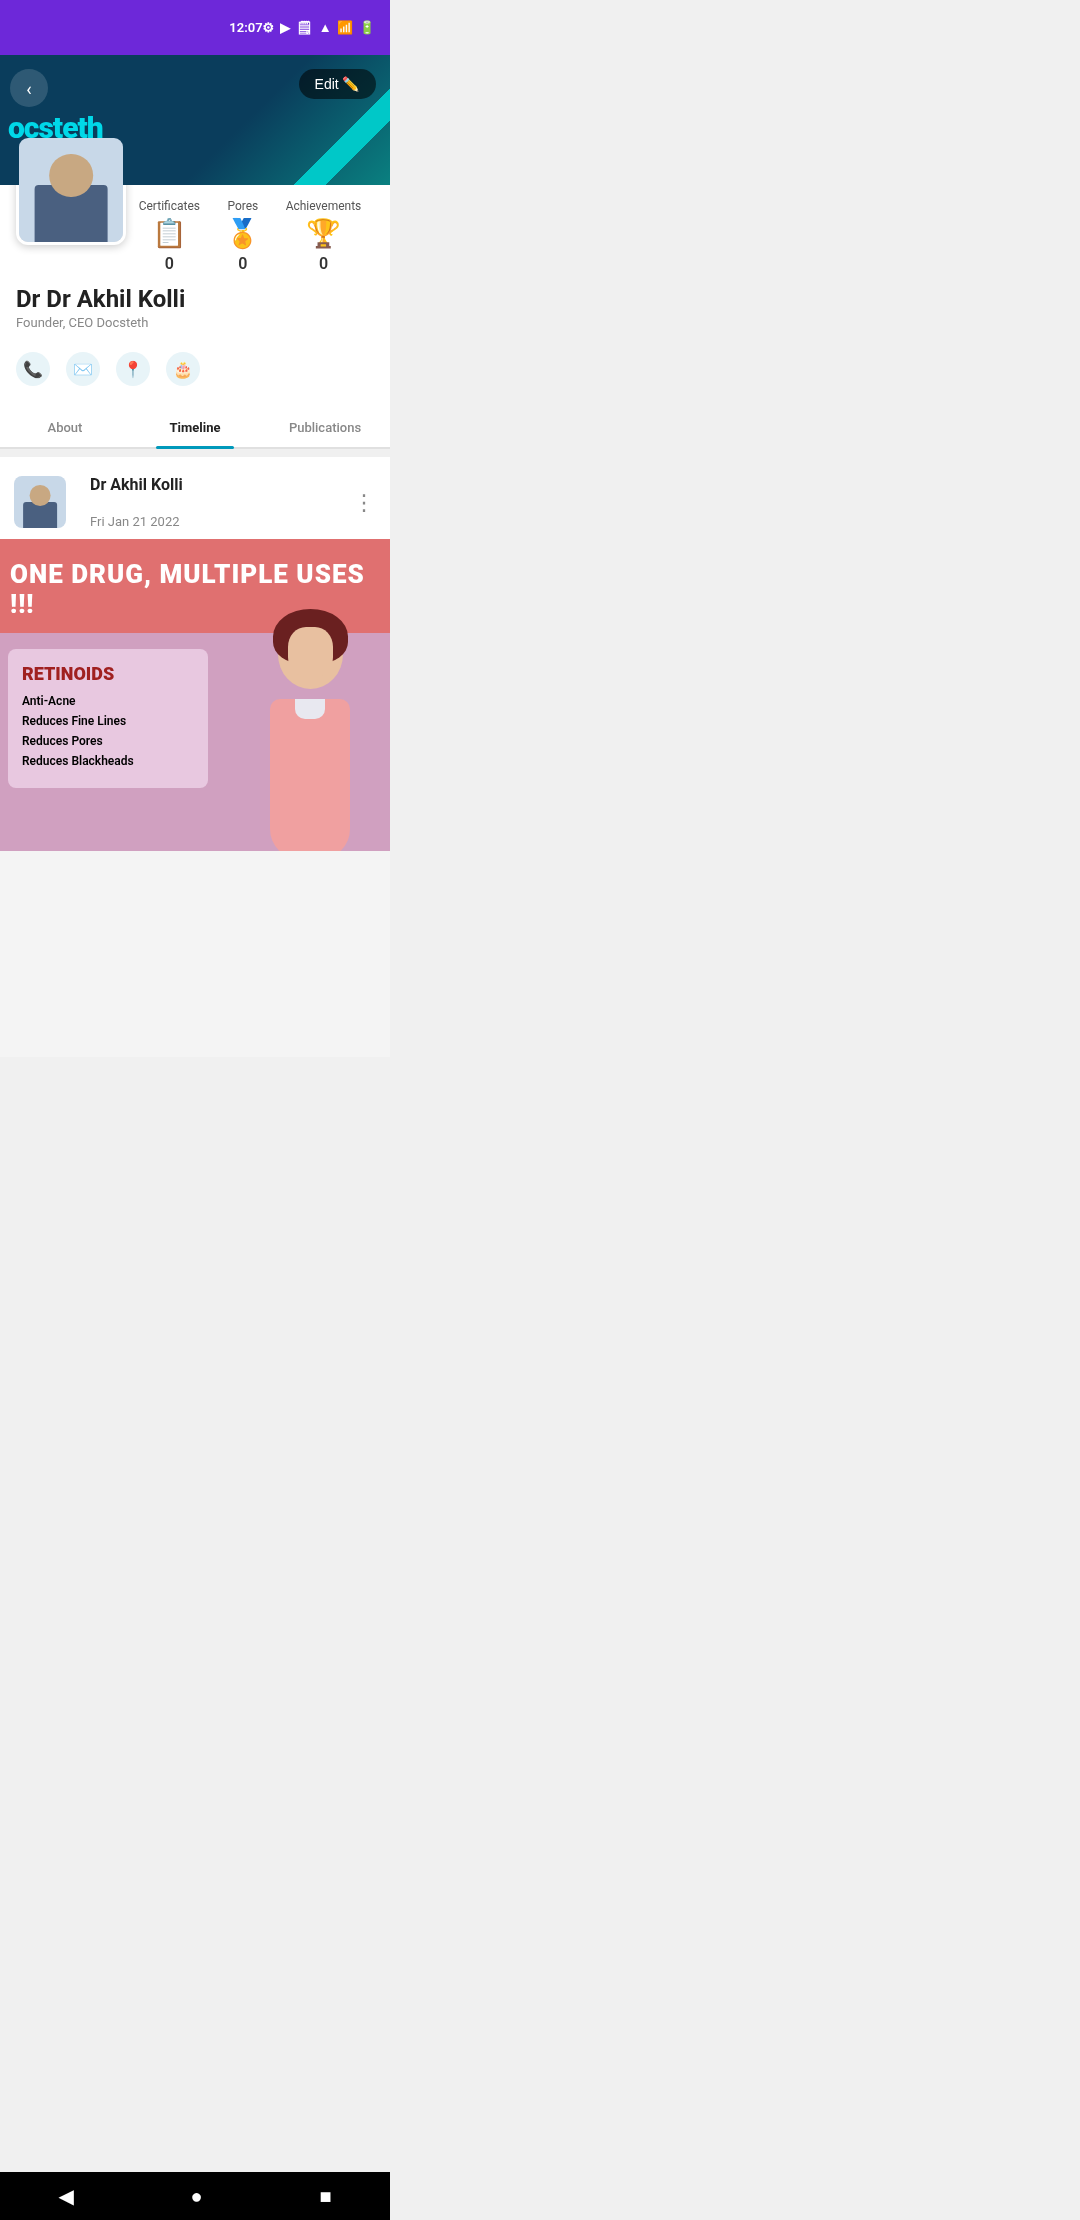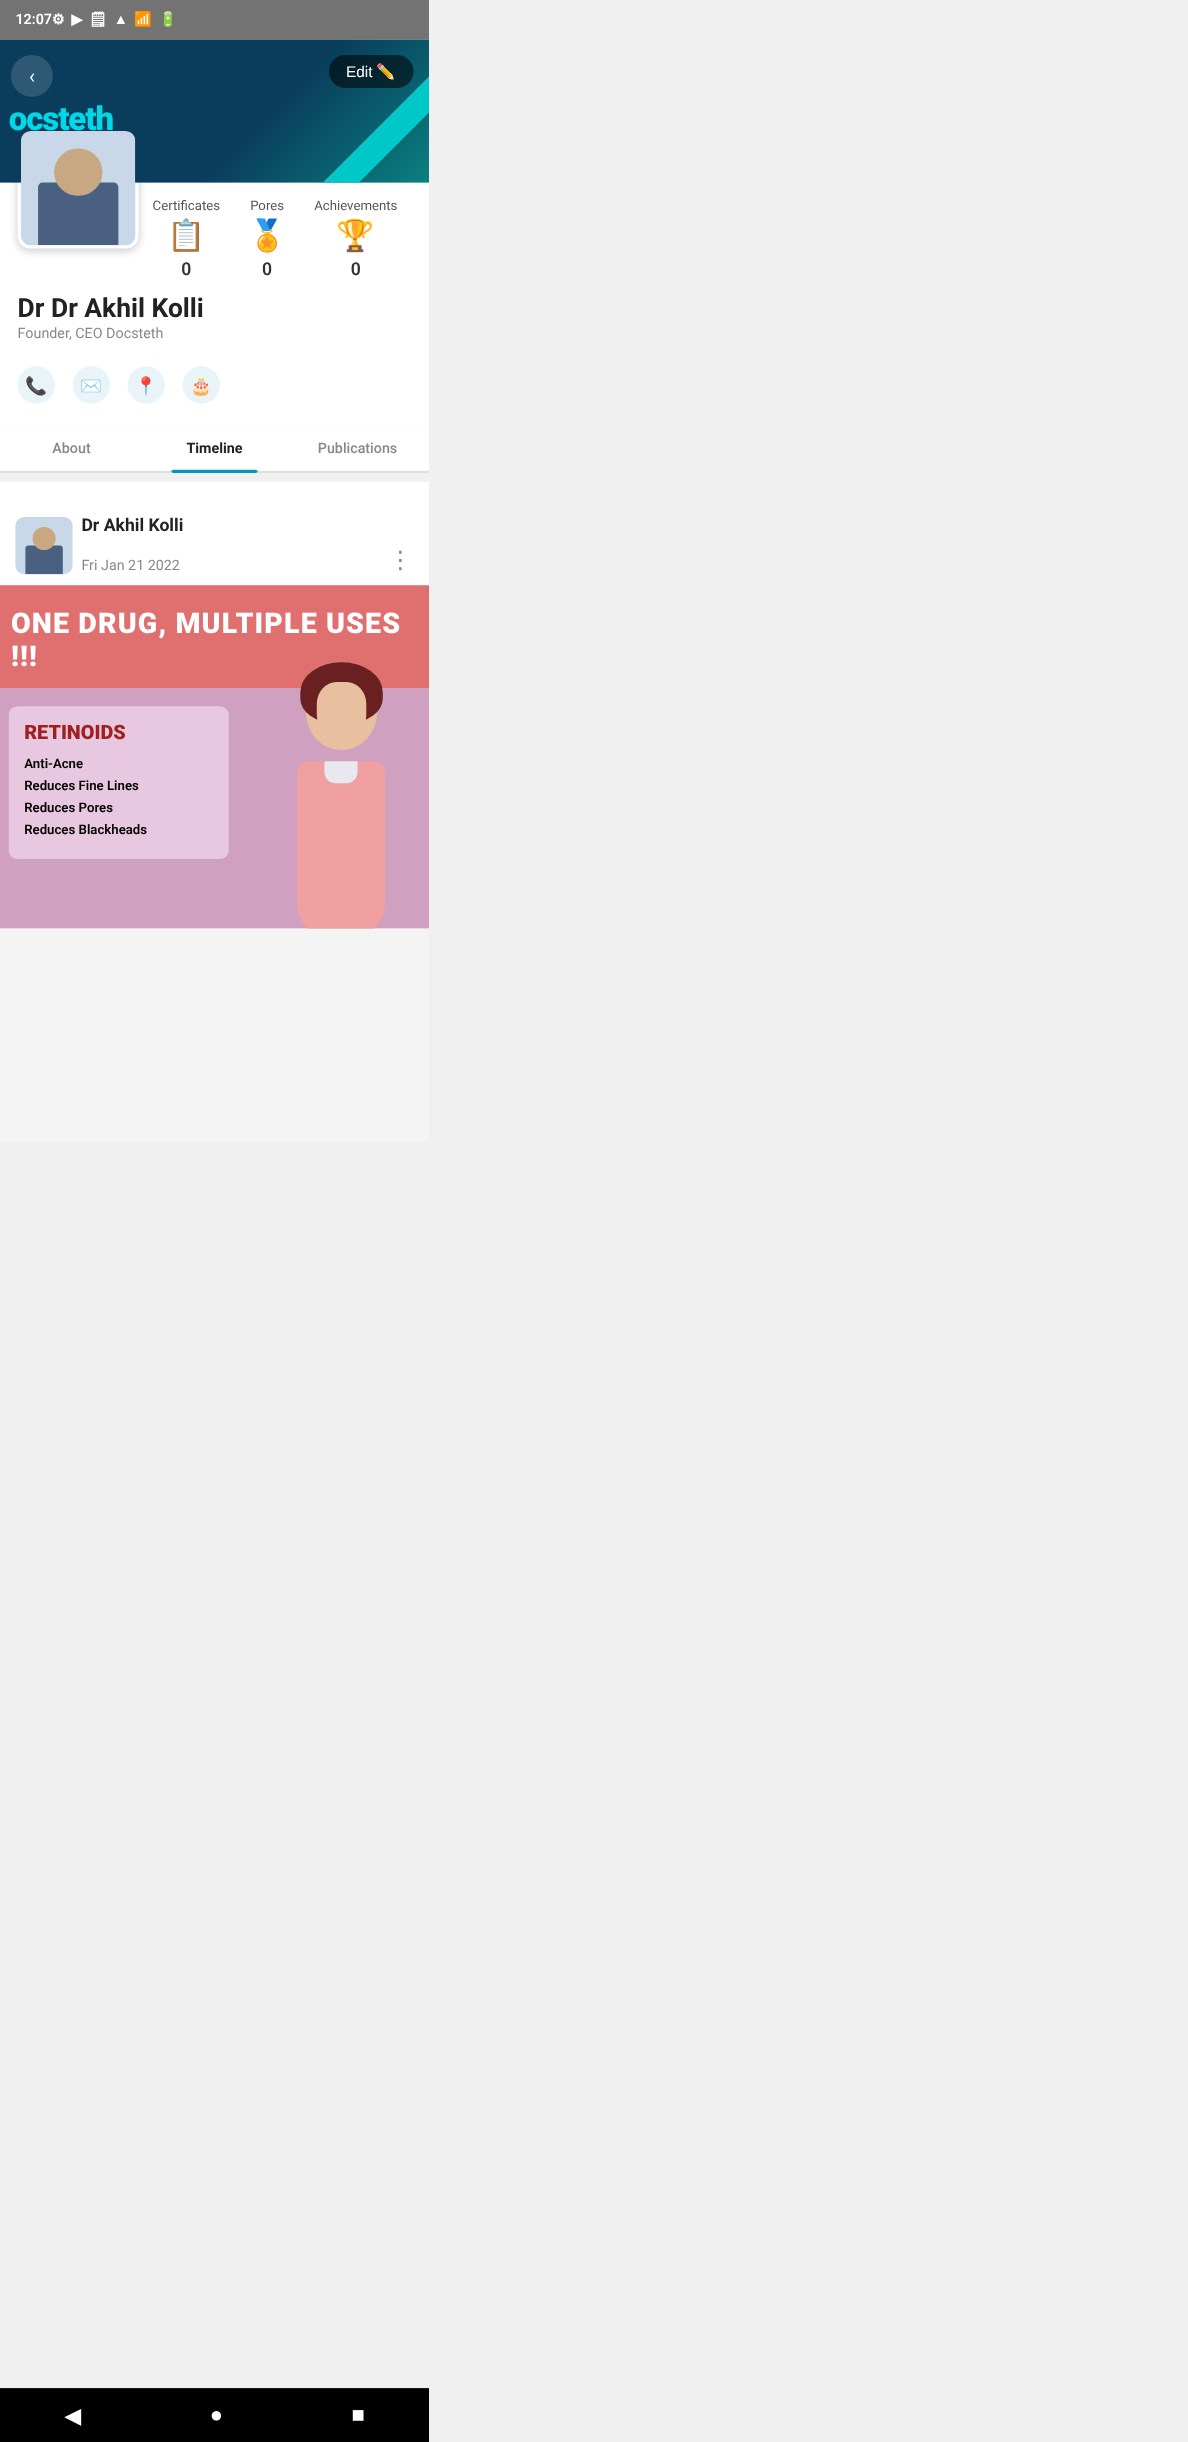--- a/index.html
+++ b/index.html
@@ -7,26 +7,26 @@
     body {
       width: 390px;
       min-height: 900px;
       background: #f0f0f0;
       font-family: 'Roboto', Arial, sans-serif;
       overflow-x: hidden;
     }
 
     
     .status-bar {
-      background: #737373;
+      background: #6d28d9;
       color: #fff;
       display: flex;
-      justify-content: flex-start;
-      align-items: center;
-      padding: 10px 14px;
+      justify-content: flex-end;
+      align-items: center;
+      padding: 20px 14px;
       font-size: 13px;
       font-weight: 600;
     }
     .status-icons { display: flex; gap: 6px; align-items: center; }
 
     
     .header-banner {
       background: linear-gradient(135deg, #0a3d5c 0%, #0a3d5c 60%, #0a8080 100%);
       position: relative;
       height: 130px;
@@ -227,23 +227,23 @@
     .timeline-content {
       background: #f4f4f4;
       min-height: 600px;
     }
     .post-card {
       background: #fff;
       margin: 8px 0;
     }
     .post-header {
       display: flex;
-      align-items: flex-end;
-      padding: 30px 14px 10px;
-      gap: 8px;
+      align-items: center;
+      padding: 18px 14px 10px;
+      gap: 24px;
     }
     .post-avatar {
       width: 52px;
       height: 52px;
       border-radius: 8px;
       background: #c8d8e8;
       flex-shrink: 0;
       overflow: hidden;
       position: relative;
     }

